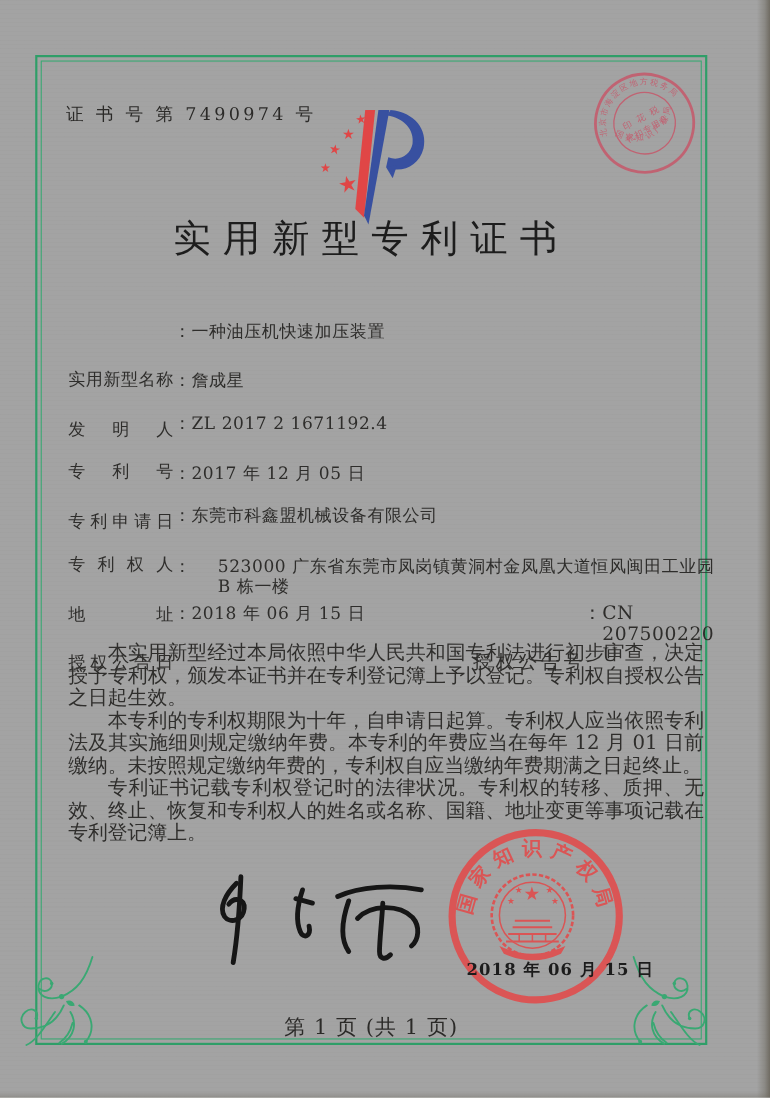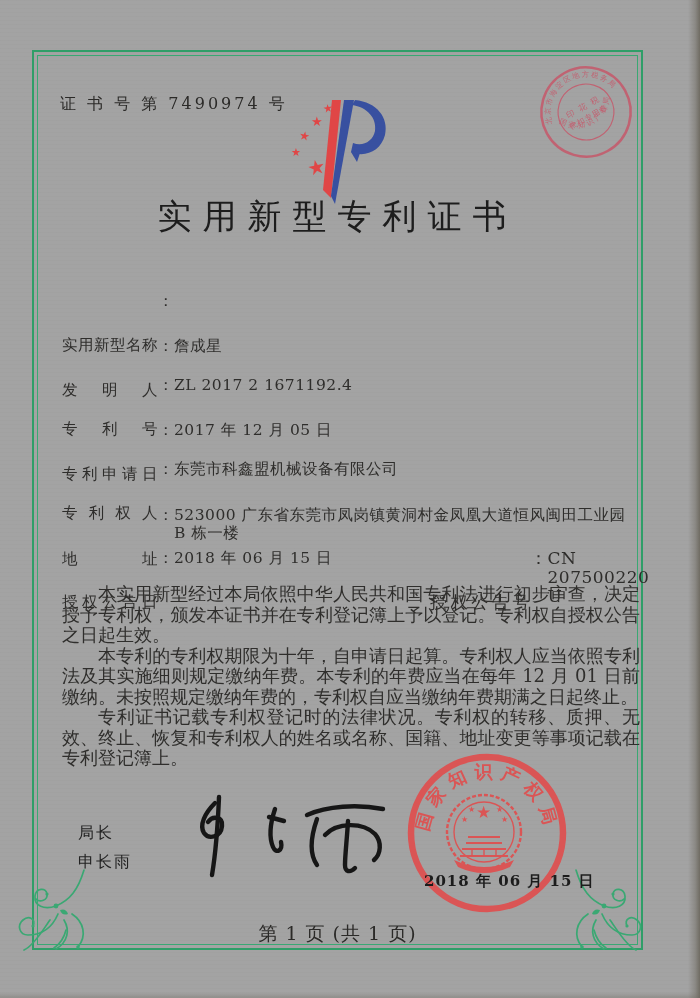--- a/index.html
+++ b/index.html
@@ -27,21 +27,21 @@
   .title{position:absolute;left:32px;right:57px;top:194px;text-align:center;
     font-size:34px;font-weight:normal;letter-spacing:11px;color:#1d1d1d;}
   
   .field-row{position:absolute;left:62px;display:flex;align-items:flex-start;
     font-size:15.5px;letter-spacing:.5px;line-height:19px;}
   .flabel{display:inline-block;width:96px;text-align:justify;text-align-last:justify;
     -moz-text-align-last:justify;text-justify:inter-character;flex:0 0 96px;margin-top:44px;}
   .fcolon{flex:0 0 14px;}
   .fvalue{max-width:468px;line-height:19px;}
   .fvalue.addr{line-height:18px;}
-  .field-row.addr-row .fvalue{line-height:18px;}
+  .field-row.addr-row .fvalue{line-height:18px;margin-left:24px;}
   .right-col{position:absolute;left:368px;top:0;display:flex;font-size:17px;letter-spacing:.5px;}
   .flabel.wide{width:100px;flex-basis:100px;}
   
   .body-text{position:absolute;left:62px;width:578px;top:584px;
     font-size:18px;line-height:20.5px;text-align:justify;color:#2f2e2c;}
   .body-text p{margin:0;text-indent:2em;}
   
   .director{position:absolute;left:78px;top:818px;font-size:16px;letter-spacing:2px;line-height:29px;color:#222;}
   .signature{position:absolute;left:185px;top:793px;width:215px;height:88px;}
   
@@ -121,20 +121,21 @@
       <text x="28" y="34" font-size="13">★</text>
       <text x="40" y="20" font-size="11" transform="rotate(-8 45 16)">★</text>
     </g>
   </svg>
 
   <div class="title">实用新型专利证书</div>
 
   <div class="field-row" style="top:292px">
     <span class="flabel">实用新型名称</span>
     <span class="fcolon">：</span>
+    <span class="fvalue">一种油压机快速加压装置</span>
   </div>
   <div class="field-row" style="top:337px">
     <span class="flabel">发明人</span>
     <span class="fcolon">：</span>
     <span class="fvalue">詹成星</span>
   </div>
   <div class="field-row" style="top:376px">
     <span class="flabel">专利号</span>
     <span class="fcolon">：</span>
     <span class="fvalue">ZL 2017 2 1671192.4</span>
@@ -164,24 +165,20 @@
       <span class="fvalue">CN 207500220 U</span>
     </span>
   </div>
 
   <div class="body-text">
     <p>本实用新型经过本局依照中华人民共和国专利法进行初步审查，决定授予专利权，颁发本证书并在专利登记簿上予以登记。专利权自授权公告之日起生效。</p>
     <p>本专利的专利权期限为十年，自申请日起算。专利权人应当依照专利法及其实施细则规定缴纳年费。本专利的年费应当在每年 12 月 01 日前缴纳。未按照规定缴纳年费的，专利权自应当缴纳年费期满之日起终止。</p>
     <p>专利证书记载专利权登记时的法律状况。专利权的转移、质押、无效、终止、恢复和专利权人的姓名或名称、国籍、地址变更等事项记载在专利登记簿上。</p>
   </div>
 
-  <div class="director">
-    <div>局长</div>
-    <div>申长雨</div>
-  </div>
 
   <svg class="signature" viewBox="0 0 215 88">
     <g fill="none" stroke="#161616" stroke-width="4.4" stroke-linecap="round" stroke-linejoin="round">
       <path d="M30,10 C20,20 14,32 19,40 C24,47 36,44 37,33 C38,24 28,22 23,29"></path>
       <path d="M34,4 C33,28 31,58 27,82"></path>
       <path d="M90,16 C86,28 83,42 88,54 C91,61 98,58 96,49"></path>
       <path d="M84,24 L99,28"></path>
       <path d="M122,22 C142,13 172,11 198,16"></path>
       <path d="M132,26 C125,46 125,62 132,72"></path>
       <path d="M140,42 C152,29 178,29 190,41 C197,49 196,61 189,67"></path>

